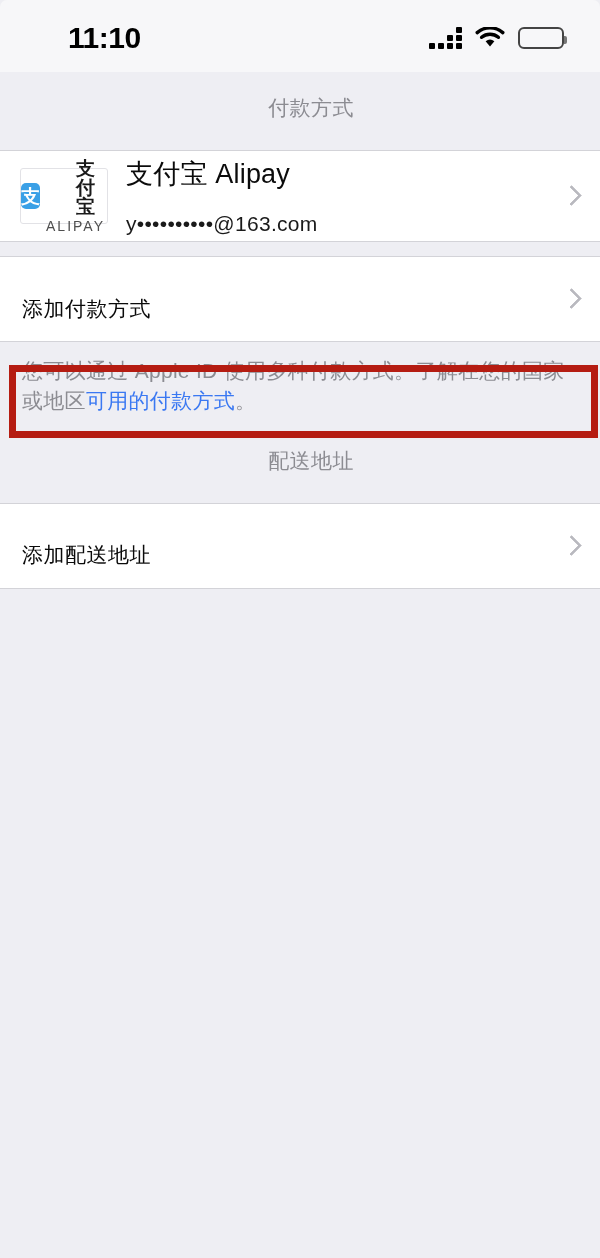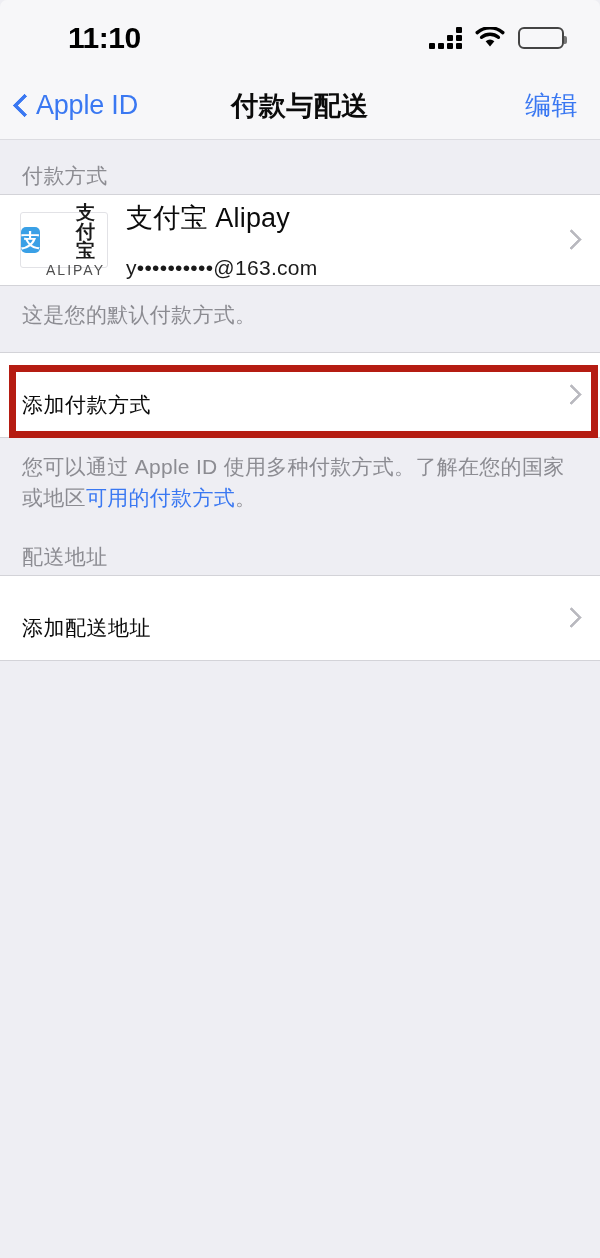--- a/index.html
+++ b/index.html
@@ -120,22 +120,23 @@
     font-size: 26px;
     color: #3a78f2;
     cursor: pointer;
     letter-spacing: 0.5px;
   }
 
   
   .section-header {
     font-size: 21px;
     color: #8c8c92;
-    padding: 22px 0 4px 22px;
+    padding: 22px 0 28px 22px;
     letter-spacing: 0.4px;
+    text-align: center;
   }
   .group {
     background: #ffffff;
     border-top: 1px solid #d3d3d8;
     border-bottom: 1px solid #d3d3d8;
   }
   .cell {
     display: flex;
     align-items: center;
     background: #ffffff;
@@ -264,28 +265,20 @@
           <path d="M2.2 5.6 a19.5 19.5 0 0 1 25.6 0" stroke="#000" stroke-width="3.4" fill="none" stroke-linecap="round"></path>
         </svg>
       </span>
       <span class="battery">
         <span class="battery-fill"></span>
         <span class="battery-cap"></span>
       </span>
     </div>
   </div>
 
-  <div class="nav-bar">
-    <div class="nav-back">
-      <span class="chevron-left"></span>
-      <span class="nav-back-label">Apple ID</span>
-    </div>
-    <div class="nav-title">付款与配送</div>
-    <div class="nav-edit">编辑</div>
-  </div>
 
   <div class="section-header">付款方式</div>
 
   <div class="group">
     <div class="cell pay-cell">
       <div class="alipay-logo">
         <span class="alipay-mark">
           <span>支</span>
         </span>
         <span class="alipay-wordmark">
@@ -294,21 +287,20 @@
         </span>
       </div>
       <div class="pay-text">
         <span class="pay-title">支付宝 Alipay</span>
         <span class="pay-sub">y••••••••••@163.com</span>
       </div>
       <span class="cell-arrow"></span>
     </div>
   </div>
 
-  <div class="footer-note">这是您的默认付款方式。</div>
 
   <div class="spacer-sm"></div>
 
   <div class="group">
     <div class="cell">
       <span class="cell-title-lg">添加付款方式</span>
       <span class="cell-arrow"></span>
     </div>
   </div>
 

